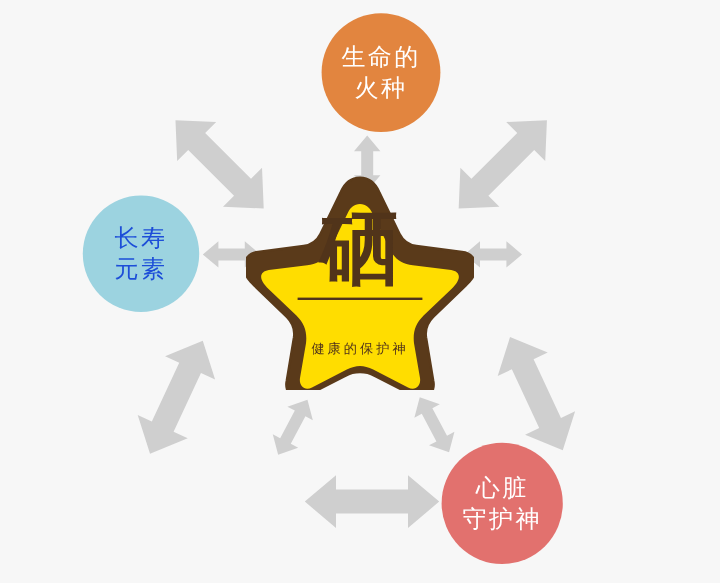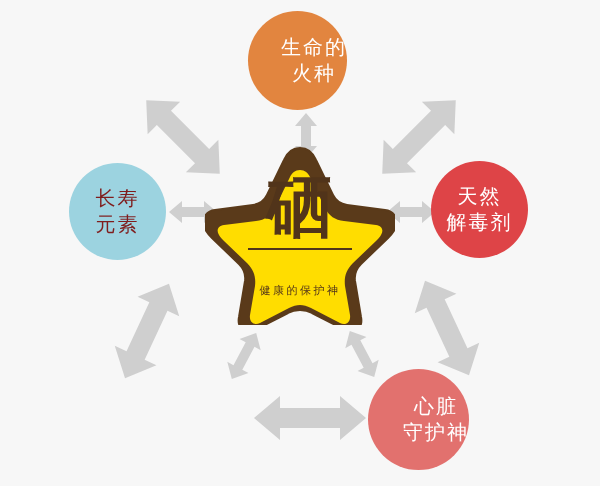--- a/index.html
+++ b/index.html
@@ -29,23 +29,23 @@
   .node-label {
     color: #ffffff;
     text-align: center;
     font-weight: 500;
     letter-spacing: 2px;
     line-height: 1.28;
     white-space: pre-line;
     user-select: none;
   }
   
-  #node-top        { left: 248px; top: 11px;  width: 99px;  height: 99px; justify-content: flex-end; }
+  #node-top        { left: 268px; top: 11px;  width: 99px;  height: 99px; }
   #node-right      { left: 431px; top: 161px; width: 97px;  height: 97px; }
-  #node-bottomright{ left: 368px; top: 369px; width: 101px; height: 101px; justify-content: flex-end; }
+  #node-bottomright{ left: 368px; top: 369px; width: 101px; height: 101px; }
   #node-bottomleft { left: 147px; top: 369px; width: 101px; height: 101px; }
   #node-left       { left: 69px;  top: 163px; width: 97px;  height: 97px; }
 
   #node-top .node-label,
   #node-right .node-label,
   #node-bottomright .node-label,
   #node-bottomleft .node-label,
   #node-left .node-label { font-size: 20px; }
 
   
@@ -170,33 +170,29 @@
         <polygon fill="#cfcfcf" points="2,28 15,16 15,23 41,23 41,16 54,28 41,40 41,33 15,33 15,40"></polygon>
       </g>
     </svg>
   </div>
 
   <div class="node" id="node-top" style="background: rgb(226, 133, 63);">
     <span class="node-label" style="color: rgb(255, 255, 255);">生命的
 火种</span>
   </div>
 
-  <div class="node" id="node-right" style="background: rgb(222, 68, 71);">
-    <span class="node-label" style="color: rgb(255, 255, 255);">天然
-解毒剂</span>
-  </div>
 
   <div class="node" id="node-bottomright" style="background: rgb(226, 113, 110);">
     <span class="node-label" style="color: rgb(255, 255, 255);">心脏
 守护神</span>
   </div>
 
 
   <div class="node" id="node-left" style="background: rgb(156, 211, 224);">
-    <span class="node-label" style="color: #7f1d1d; text-align: center;">长寿
+    <span class="node-label" style="color: #1d4ed8; text-align: center;">长寿
 元素</span>
   </div>
 
   <div id="center-star">
     <svg viewBox="0 0 190 185" aria-hidden="true">
 
       <path id="star-outline-path" d="M95 8
                C103 8 108 13 111 20
                L128 55
                C131 61 135 64 142 65

